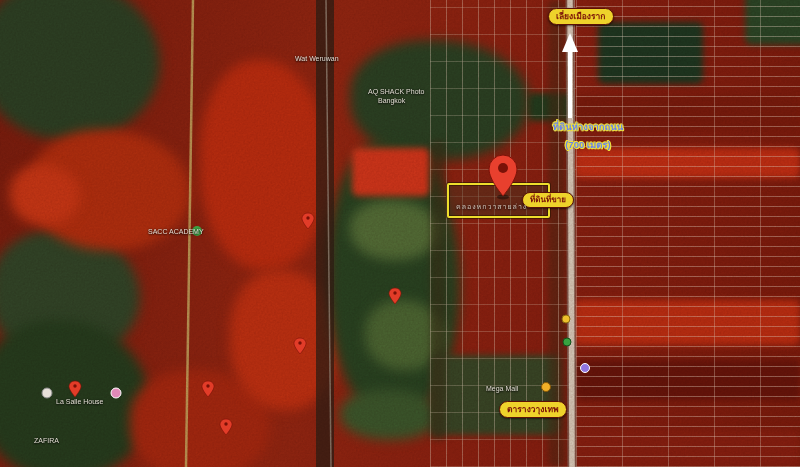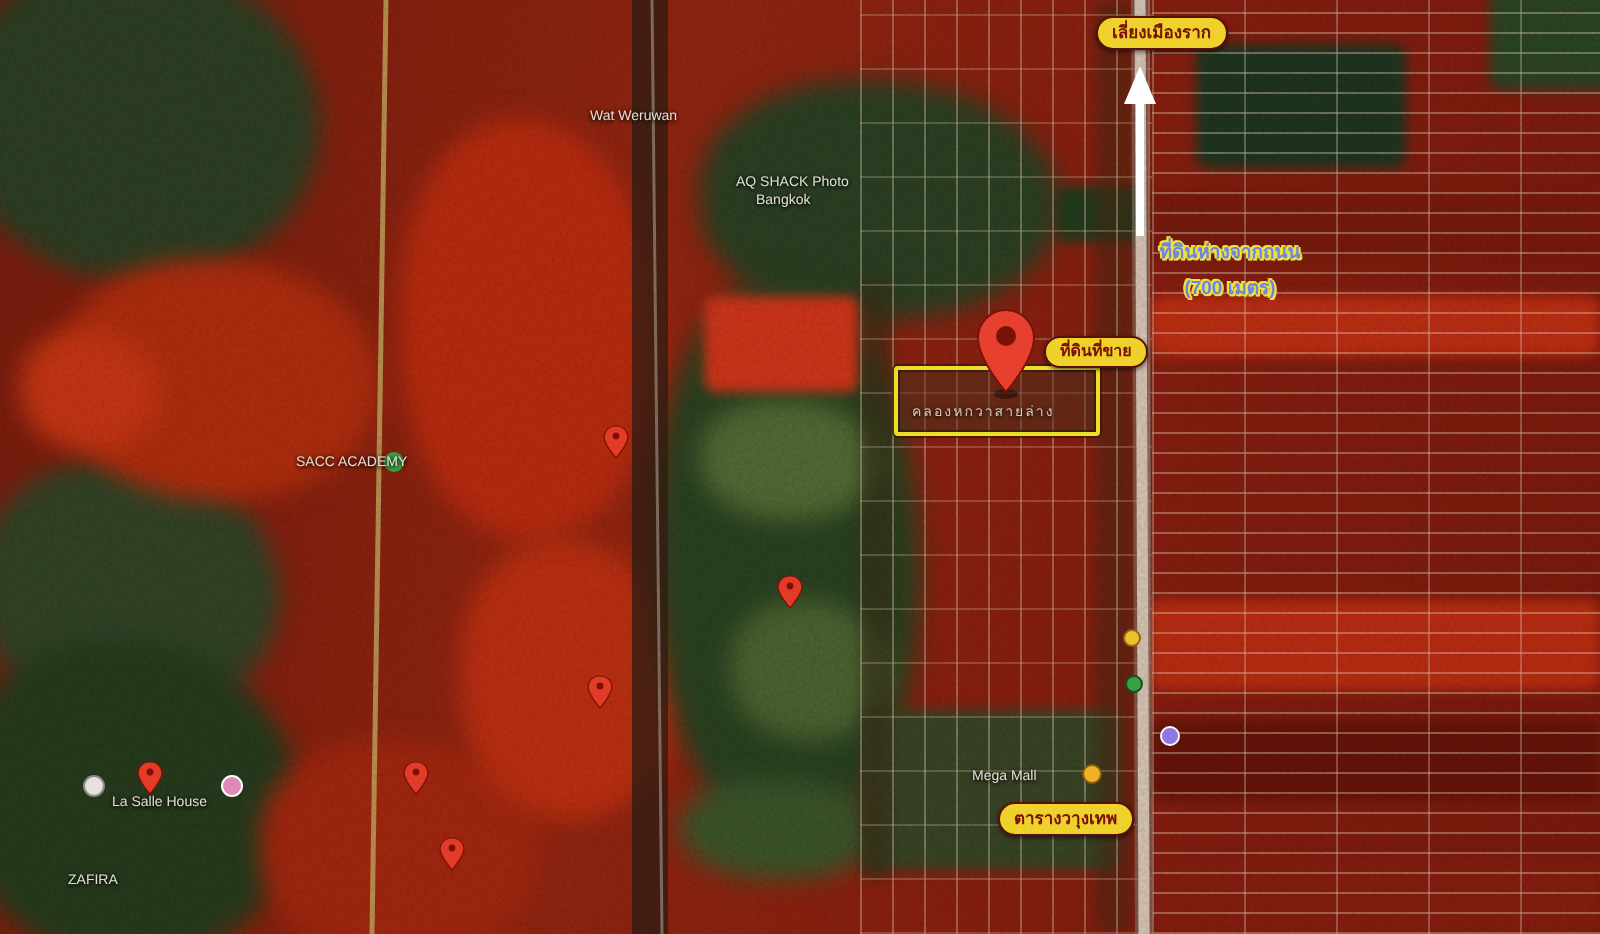--- a/index.html
+++ b/index.html
@@ -116,26 +116,26 @@
 
     <g>
       <ellipse cx="503" cy="197" rx="6" ry="2.5" fill="rgba(0,0,0,0.4)"></ellipse>
       <path d="M503,196 C503,196 489,180 489,169 a14,14 0 1 1 28,0 C517,180 503,196 503,196 Z" fill="#e8402e" stroke="#7a1208" stroke-width="1"></path>
       <circle cx="503" cy="168" r="5" fill="#7a1208"></circle>
     </g>
   </svg>
 
   <div class="pill" style="left:548px;top:8px;">เลี่ยงเมืองราก</div>
 
-  <div class="outline-blue" style="left:567px;top:118px;width:96px;font-size:9.5px;">
+  <div class="outline-blue" style="left:540px;top:118px;width:96px;font-size:9.5px;">
     <span>ที่ดินห่างจากถนน</span><br>
     <span>(700 เมตร)</span>
   </div>
 
-  <div class="pill" style="left:522px;top:168px;font-size:8px;">ที่ดินที่ขาย</div>
+  <div class="pill" style="left:522px;top:192px;font-size:8px;">ที่ดินที่ขาย</div>
 
   <div class="poi" style="left:456px;top:202px;letter-spacing:1px;opacity:.8;">คลองหกวาสายล่าง</div>
 
 
   <div class="pill" style="left:499px;top:401px;">ตารางวาุงเทพ</div>
 
   <div class="poi" style="left:295px;top:54px;">Wat Weruwan</div>
   <div class="poi" style="left:368px;top:87px;">AQ SHACK Photo</div>
   <div class="poi" style="left:378px;top:96px;">Bangkok</div>
   <div class="poi" style="left:148px;top:227px;">SACC ACADEMY</div>

